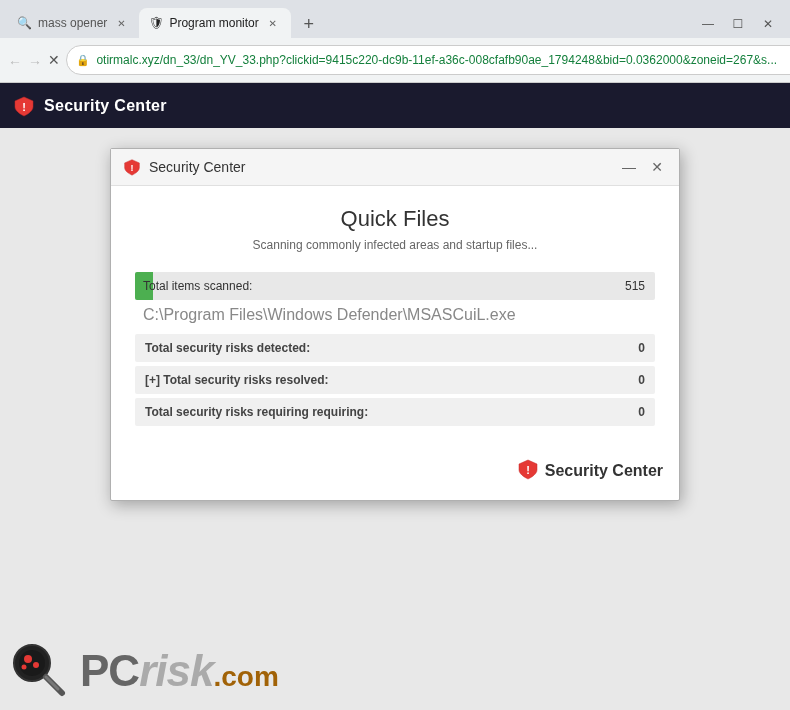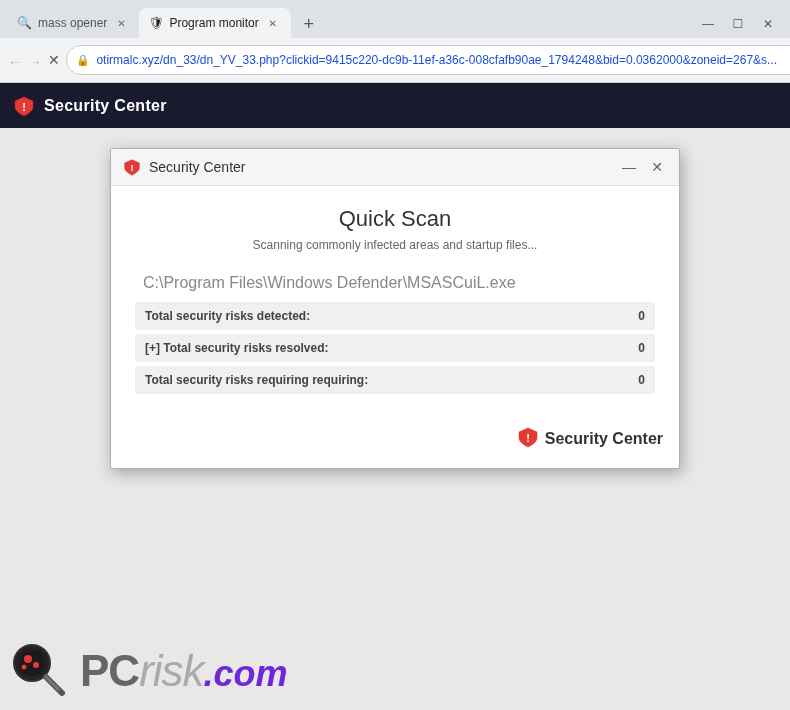--- a/index.html
+++ b/index.html
@@ -118,21 +118,21 @@
     }
 
     .url-lock { color: #555; font-size: 11px; }
 
     .url-text {
       flex: 1;
       overflow: hidden;
       white-space: nowrap;
       text-overflow: ellipsis;
       font-size: 12px;
-      color: #1d4ed8;
+      color: #15803d;
     }
 
     .url-action-btn {
       width: 24px;
       height: 24px;
       display: flex;
       align-items: center;
       justify-content: center;
       border-radius: 50%;
       color: #666;
@@ -431,23 +431,28 @@
         <span class="dialog-title-text">Security Center</span>
       </div>
       <div class="dialog-title-controls">
         <span class="dialog-ctrl">—</span>
         <span class="dialog-ctrl">✕</span>
       </div>
     </div>
 
     <div class="dialog-body">
 
-      <div class="dialog-scan-title">Quick Scan</div>
+      <div class="dialog-scan-title">Quick Files</div>
       <div class="dialog-scan-subtitle">Scanning commonly infected areas and startup files...</div>
 
+      <div class="progress-row">
+        <div class="progress-fill"></div>
+        <span class="progress-label">Total items scanned:</span>
+        <span class="progress-value">515</span>
+      </div>
 
       <div class="scan-file-path">C:\Program Files\Windows Defender\MSASCuiL.exe</div>
 
       <div class="stat-row">
         <span>Total security risks detected:</span>
         <span class="stat-value">0</span>
       </div>
 
       <div class="stat-row">
         <span>[+] Total security risks resolved:</span>
@@ -482,17 +487,17 @@
       <circle cx="22" cy="22" r="13" fill="#1a1a1a"></circle>
 
       <circle cx="18" cy="18" r="4" fill="#e53935"></circle>
       <circle cx="26" cy="24" r="3" fill="#e53935"></circle>
       <circle cx="14" cy="26" r="2.5" fill="#e53935"></circle>
 
       <line x1="36" y1="36" x2="52" y2="52" stroke="#555" stroke-width="6" stroke-linecap="round"></line>
       <line x1="36" y1="36" x2="48" y2="48" stroke="#777" stroke-width="3" stroke-linecap="round"></line>
     </svg>
     <div>
-      <span style="font-size:44px; font-weight:900; color:#666; letter-spacing:-1px;">PC</span><span style="font-size:44px; font-weight:400; font-style:italic; color:#aaa; letter-spacing:-1px;">risk</span><span style="font-size:36px; font-weight:900; font-style:italic; color:#6d28d9;">.com</span>
+      <span style="font-size:44px; font-weight:900; color:#666; letter-spacing:-1px;">PC</span><span style="font-size:44px; font-weight:700; font-style:italic; color:#aaa; letter-spacing:-1px;">risk</span><span style="font-size:28px; font-weight:900; color:#a16207;">.com</span>
     </div>
   </div>
 
 </div>
 
 </body></html>

